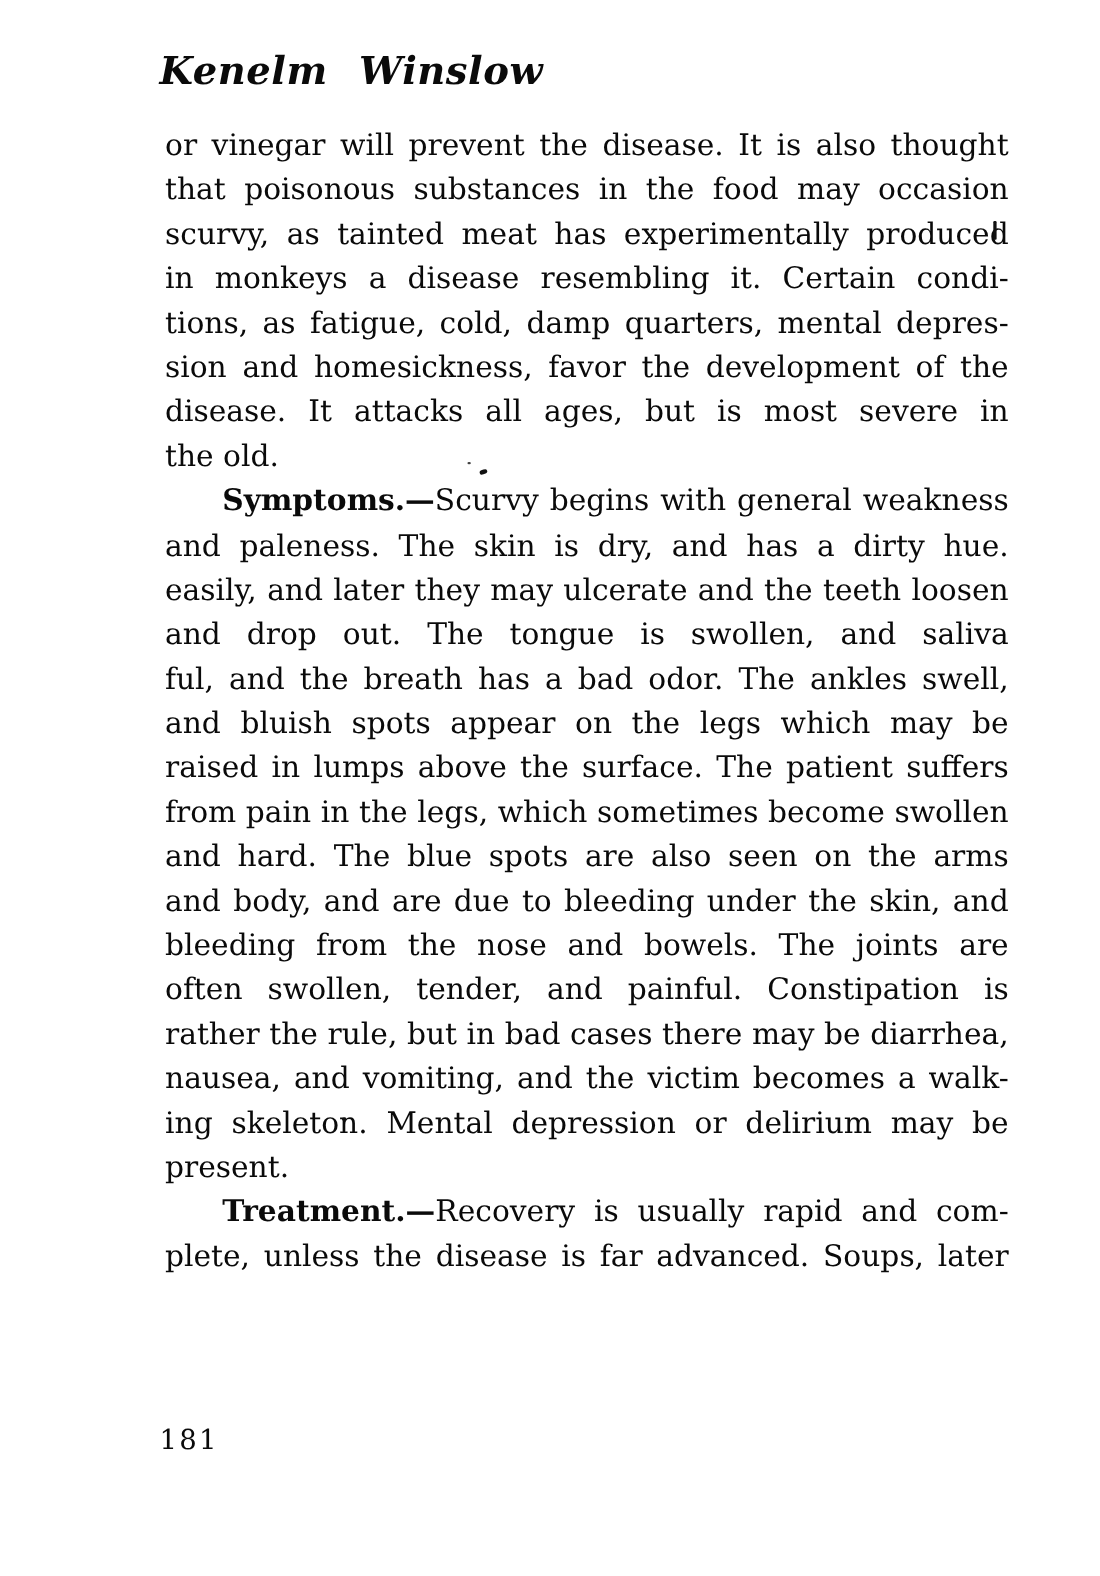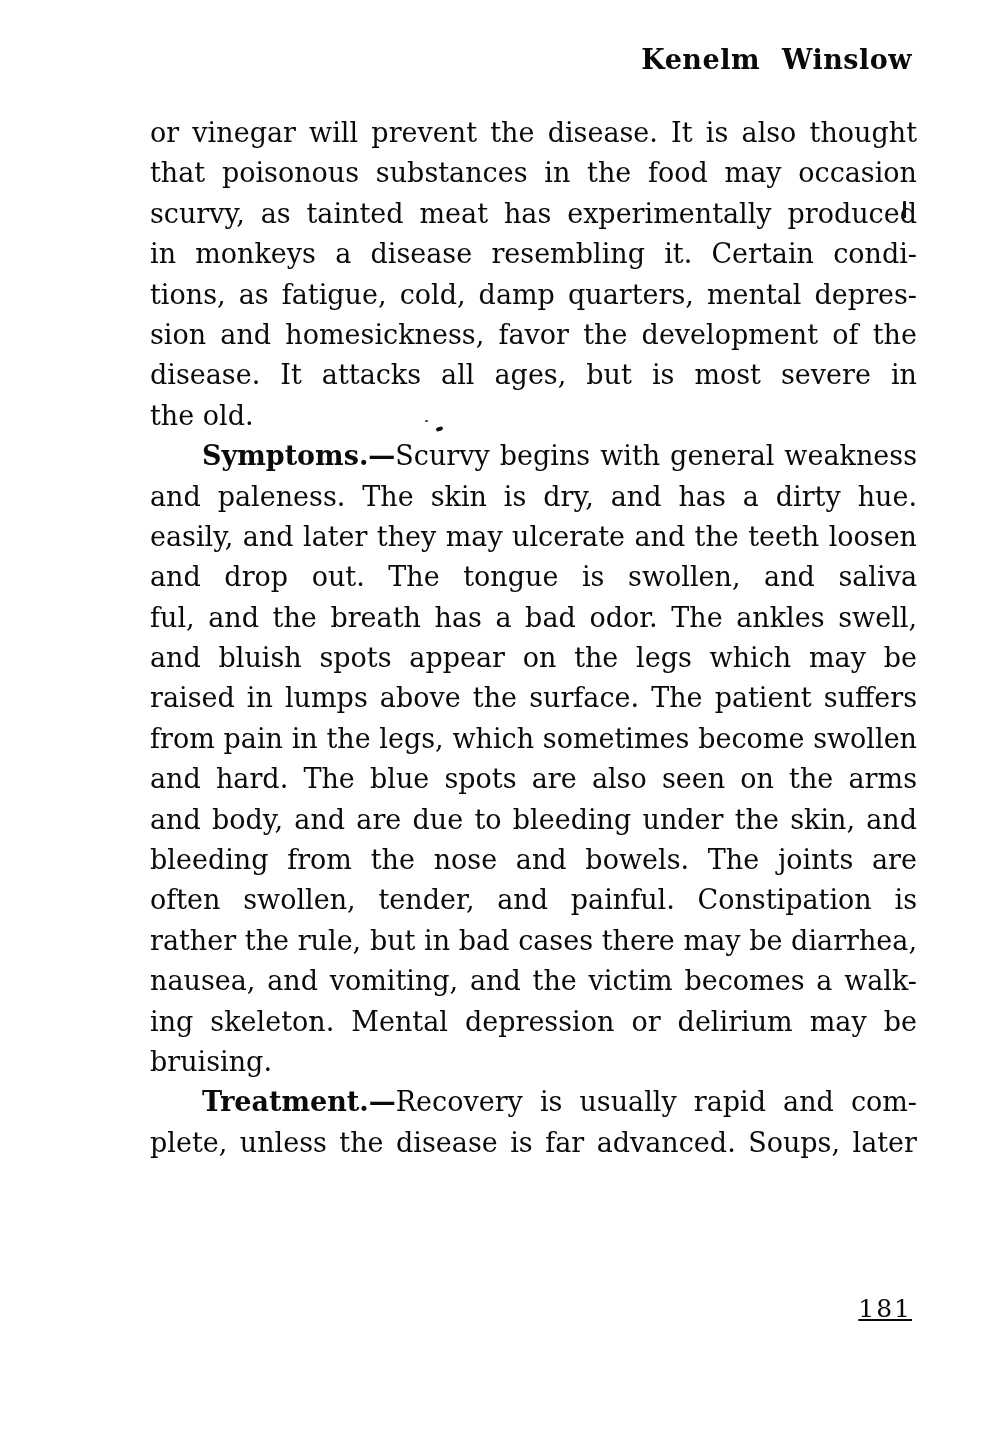--- a/index.html
+++ b/index.html
@@ -10,22 +10,23 @@
     background: #ffffff;
     overflow: hidden;
     font-family: "DejaVu Serif", "Liberation Serif", serif;
     color: #0a0a0a;
   }
   .running-header {
     position: absolute;
     top: 44px;
     left: 145px;
     width: 767px;
-    text-align: right;
-    font-size: 27px;
+    text-align: left;
+    font-style: italic;
+    font-size: 35px;
     font-weight: 600;
     word-spacing: 0.45em;
     letter-spacing: 0.5px;
     white-space: nowrap;
   }
   .body-column {
     position: absolute;
     top: 113px;
     left: 150px;
     width: 767px;
@@ -40,24 +41,23 @@
     text-align: justify;
     text-align-last: justify;
   }
   .line.indent { text-indent: 52px; }
   .lead { font-weight: bold; }
   .page-number {
     position: absolute;
     top: 1294px;
     left: 145px;
     width: 767px;
-    text-align: right;
+    text-align: left;
     font-size: 25px;
     letter-spacing: 2px;
-    text-decoration: underline;
   }
   
   .speck { position: absolute; background: #111; border-radius: 40%; }
   .speck-1 { left: 436px; top: 427px; width: 7px; height: 4px; transform: rotate(-20deg); }
   .speck-2 { left: 425px; top: 420px; width: 3px; height: 2px; opacity: .8; }
   .speck-3 { left: 903px; top: 201px; width: 3px; height: 17px; border-radius: 1px; }
   .speck-4 { left: 311px; top: 1016px; width: 4px; height: 3px; }
 </style>
 </head>
 <body>
@@ -83,21 +83,21 @@
       <div class="line justify">and bluish spots appear on the legs which may be</div>
       <div class="line justify">raised in lumps above the surface.  The patient suffers</div>
       <div class="line justify">from pain in the legs, which sometimes become swollen</div>
       <div class="line justify">and hard.  The blue spots are also seen on the arms</div>
       <div class="line justify">and body, and are due to bleeding under the skin, and</div>
       <div class="line justify">bleeding from the nose and bowels.  The joints are</div>
       <div class="line justify">often swollen, tender, and painful.  Constipation is</div>
       <div class="line justify">rather the rule, but in bad cases there may be diarrhea,</div>
       <div class="line justify">nausea, and vomiting, and the victim becomes a walk-</div>
       <div class="line justify">ing skeleton.  Mental depression or delirium may be</div>
-      <div class="line">bruising.</div>
+      <div class="line">present.</div>
       <div class="line justify indent"><span class="lead">Treatment.—</span>Recovery is usually rapid and com-</div>
       <div class="line justify">plete, unless the disease is far advanced.  Soups, later</div>
     </div>
 
   <div class="page-number">181</div>
 
   <div class="speck speck-1"></div>
   <div class="speck speck-2"></div>
   <div class="speck speck-3"></div>
   <div class="speck speck-4"></div>

